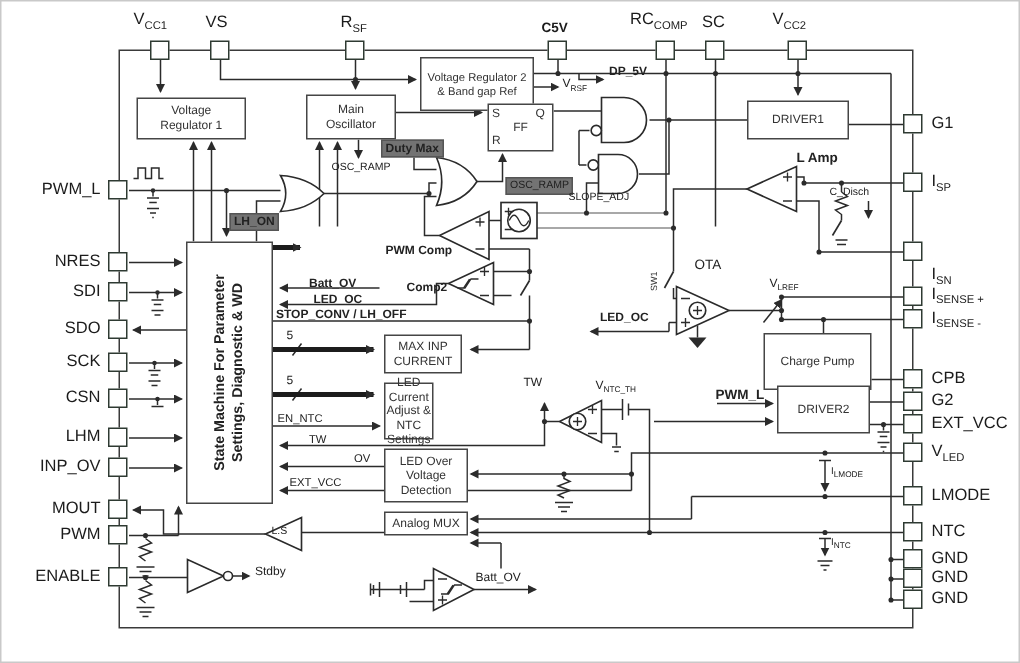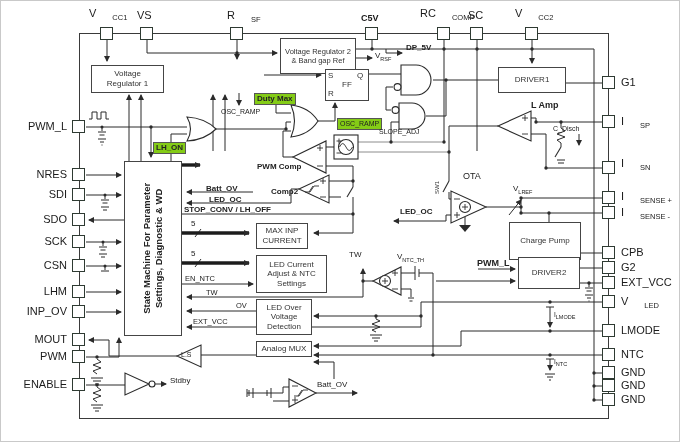--- a/index.html
+++ b/index.html
@@ -5,29 +5,29 @@
   * { box-sizing: border-box; margin: 0; padding: 0; }
   html,body { background:#fff; }
   .wrap { position:relative; width:680px; height:442px; background:#fff;
           border:1px solid #c9c9c9; font-family:"Liberation Sans",sans-serif; overflow:hidden; }
   .chip { position:absolute; left:78px; top:32px; width:530px; height:386px;
           border:1.5px solid #3a3a3a; z-index:0; }
   svg.wires { position:absolute; left:0; top:0; z-index:1; }
   .pin { position:absolute; width:13px; height:13px; border:1.6px solid #2e3a32;
          background:#fff; z-index:3; }
   .lab { position:absolute; color:#1b1b1b; font-size:11px; white-space:nowrap; z-index:2; }
-  .lab sub { font-size:7.5px;margin-left:16px; }
+  .lab sub { font-size:7.5px; }
   .ra  { text-align:right; width:66px; left:0; }
   .sig { position:absolute; color:#222; font-size:7.5px; white-space:nowrap; z-index:2; line-height:1.1; }
   .sig sub { font-size:5.5px; }
   .b   { font-weight:bold; font-size:8px; }
   .f9  { font-size:9px; }
   .f7  { font-size:7px; }
   .f65 { font-size:6.5px; }
-  .bx  { border:1px solid #555; background:#84cc16; padding:0 2px; line-height:10px; }
+  .bx  { border:1px solid #555; background:#737373; padding:0 2px; line-height:10px; }
   .block { position:absolute; border:1.3px solid #454545; background:#fff; color:#333;
            display:flex; flex-direction:column; align-items:center; justify-content:center;
            text-align:center; font-size:8px; line-height:1.2; z-index:2; }
   .block.f75 { font-size:7.5px; }
   .sm .vert { transform:rotate(-90deg); white-space:nowrap; font-weight:bold;
               font-size:9.5px; color:#222; line-height:1.3; }
   .ffport { position:absolute; font-size:8px; color:#333; z-index:2; }
   .vlab { position:absolute; writing-mode:vertical-rl; transform:rotate(180deg);
           font-size:6px; color:#333; z-index:2; }
 </style>
@@ -298,37 +298,41 @@
   <div class="lab ra" style="top:234px">SCK</div>
   <div class="lab ra" style="top:258px">CSN</div>
   <div class="lab ra" style="top:284px">LHM</div>
   <div class="lab ra" style="top:304px">INP_OV</div>
   <div class="lab ra" style="top:332px">MOUT</div>
   <div class="lab ra" style="top:349px">PWM</div>
   <div class="lab ra" style="top:377px">ENABLE</div>
 
   <div class="lab" style="left:620px;top:75px"><span>G1</span><sub></sub></div>
   <div class="lab" style="left:620px;top:114px"><span>I</span><sub>SP</sub></div>
-  <div class="lab" style="left:620px;top:156px"><span>I</span><sub>SN</sub></div>
+  <div class="lab" style="left:620px;top:176px"><span>I</span><sub>SN</sub></div>
   <div class="lab" style="left:620px;top:189px"><span>I</span><sub>SENSE +</sub></div>
   <div class="lab" style="left:620px;top:205px"><span>I</span><sub>SENSE -</sub></div>
   <div class="lab" style="left:620px;top:245px"><span>CPB</span><sub></sub></div>
   <div class="lab" style="left:620px;top:260px"><span>G2</span><sub></sub></div>
   <div class="lab" style="left:620px;top:275px"><span>EXT_VCC</span><sub></sub></div>
   <div class="lab" style="left:620px;top:294px"><span>V</span><sub>LED</sub></div>
   <div class="lab" style="left:620px;top:323px"><span>LMODE</span><sub></sub></div>
   <div class="lab" style="left:620px;top:347px"><span>NTC</span><sub></sub></div>
   <div class="lab" style="left:620px;top:365px"><span>GND</span><sub></sub></div>
   <div class="lab" style="left:620px;top:378px"><span>GND</span><sub></sub></div>
   <div class="lab" style="left:620px;top:392px"><span>GND</span><sub></sub></div>
 
   <div class="block" style="left:90px;top:64px;width:73px;height:28px">
     <div>Voltage</div>
       <div>Regulator 1</div>
   </div>
+  <div class="block" style="left:203px;top:62px;width:60px;height:30px">
+    <div>Main</div>
+      <div>Oscillator</div>
+  </div>
   <div class="block f75" style="left:279px;top:37px;width:76px;height:36px">
     <div>Voltage Regulator 2</div>
       <div>&amp; Band gap Ref</div>
   </div>
   <div class="block f9" style="left:324px;top:68px;width:44px;height:32px">
     <div>FF</div>
   </div>
   <span class="ffport" style="left:327px;top:70px">S</span>
   <span class="ffport" style="left:327px;top:88px">R</span>
   <span class="ffport" style="left:356px;top:70px">Q</span>
@@ -338,21 +342,21 @@
   <div class="block sm" style="left:123px;top:160px;width:58px;height:175px">
     <div class="vert">
         <div>State Machine For Parameter</div>
         <div>Settings, Diagnostic &amp; WD</div>
       </div>
   </div>
   <div class="block" style="left:255px;top:222px;width:52px;height:26px">
     <div>MAX INP</div>
       <div>CURRENT</div>
   </div>
-  <div class="block" style="left:255px;top:254px;width:71px;height:38px">
+  <div class="block" style="left:255px;top:254px;width:33px;height:38px">
     <div>LED Current</div>
       <div>Adjust &amp; NTC</div>
       <div>Settings</div>
   </div>
   <div class="block" style="left:255px;top:298px;width:56px;height:36px">
     <div>LED Over</div>
       <div>Voltage</div>
       <div>Detection</div>
   </div>
   <div class="block" style="left:255px;top:340px;width:56px;height:16px">

